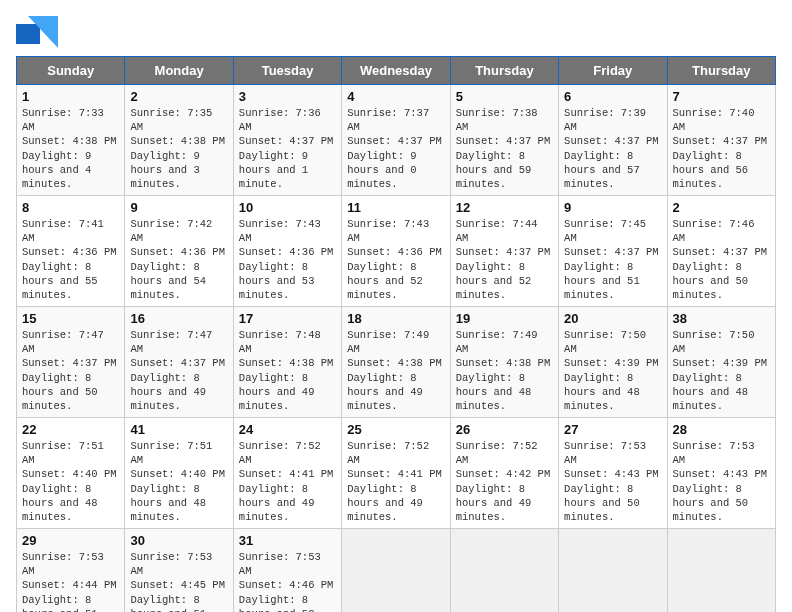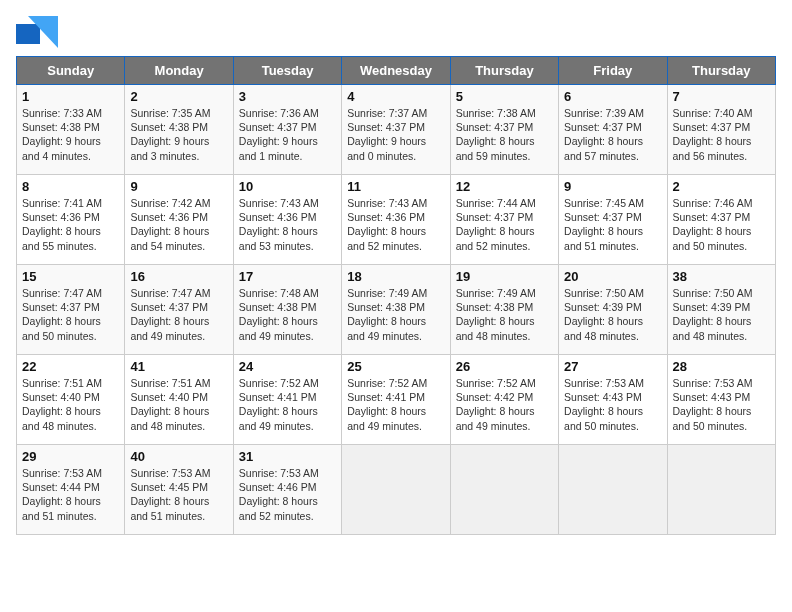--- a/index.html
+++ b/index.html
@@ -73,20 +73,21 @@
       font-size: 13px;
       font-weight: bold;
       color: #111;
       display: block;
       margin-bottom: 2px;
     }
     .day-info {
       font-size: 10.5px;
       color: #333;
       line-height: 1.35;
+      font-family: Liberation Mono, monospace;
     }
     .empty-cell {
       background: #f0f0f0 !important;
     }
   </style>
 </head>
 <body>
 
 <div class="header-area">
   <div class="logo">
@@ -241,21 +242,21 @@
           <span class="day-num">28</span>
           <div class="day-info">Sunrise: 7:53 AM<br>Sunset: 4:43 PM<br>Daylight: 8 hours and 50 minutes.</div>
         </td>
       </tr>
       <tr>
         <td>
           <span class="day-num">29</span>
           <div class="day-info">Sunrise: 7:53 AM<br>Sunset: 4:44 PM<br>Daylight: 8 hours and 51 minutes.</div>
         </td>
         <td>
-          <span class="day-num">40</span>
+          <span class="day-num">30</span>
           <div class="day-info">Sunrise: 7:53 AM<br>Sunset: 4:45 PM<br>Daylight: 8 hours and 51 minutes.</div>
         </td>
         <td>
           <span class="day-num">31</span>
           <div class="day-info">Sunrise: 7:53 AM<br>Sunset: 4:46 PM<br>Daylight: 8 hours and 52 minutes.</div>
         </td>
         <td class="empty-cell"></td>
         <td class="empty-cell"></td>
         <td class="empty-cell"></td>
         <td class="empty-cell"></td>

